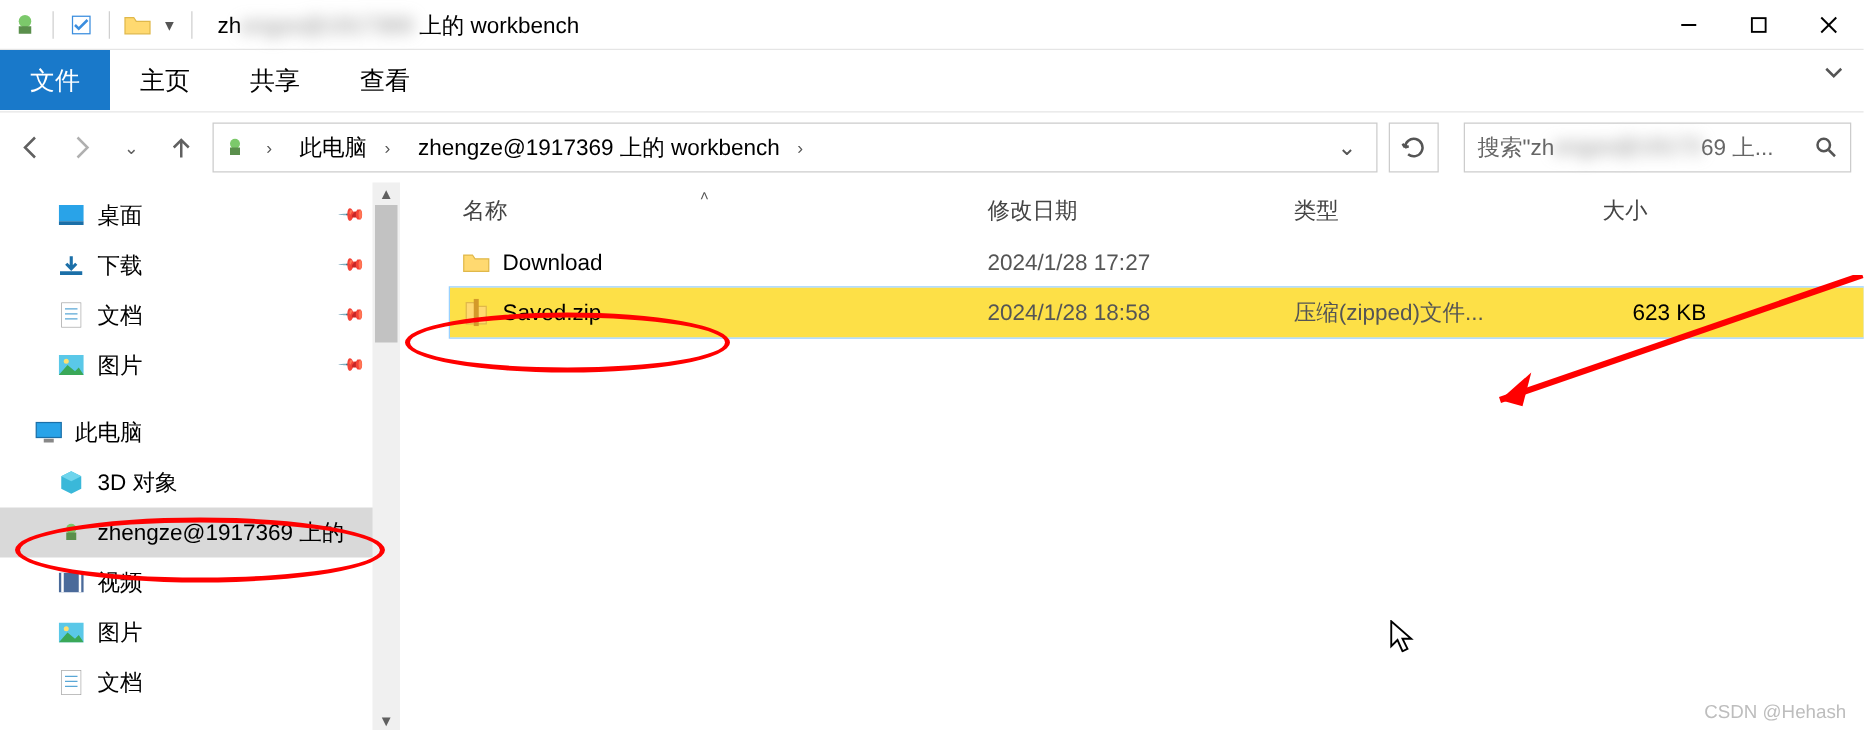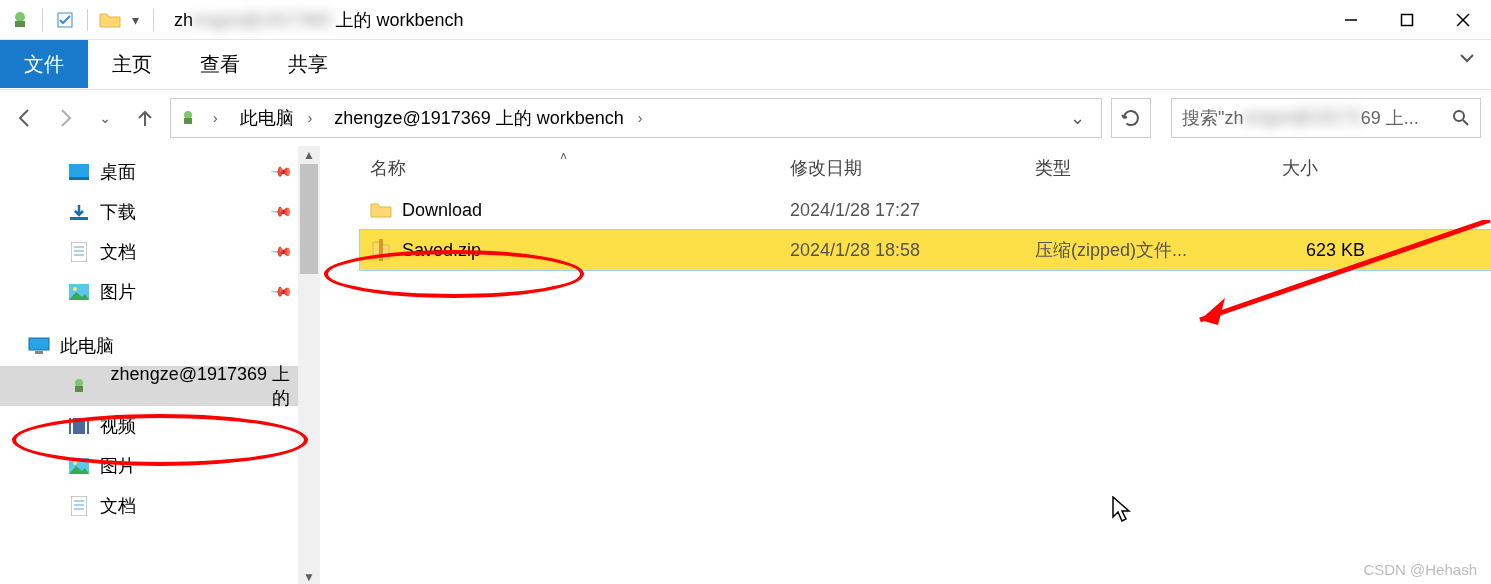--- a/index.html
+++ b/index.html
@@ -36,21 +36,21 @@
 
 .main { display:flex; height:440px; }
 
 
 .sidebar { width:320px; position:relative; padding-top:6px; }
 .sidebar-scroll { position:absolute; right:0; top:0; bottom:0; width:22px; background:#f0f0f0; }
 .sidebar-scroll .thumb { position:absolute; left:2px; right:2px; top:18px; height:110px; background:#c2c2c2; }
 .sidebar-scroll .arrow { position:absolute; left:0; right:0; height:18px; display:flex; align-items:center; justify-content:center; color:#606060; font-size:12px; }
 .sidebar-scroll .arrow.up{top:0;} .sidebar-scroll .arrow.down{bottom:0;}
 .sb-item { height:40px; display:flex; align-items:center; gap:10px; padding-left:28px; padding-right:30px; }
-.sb-item.indent { padding-left:68px; }
+.sb-item.indent { padding-left:46px; }
 .sb-item.selected { background:#d9d9d9;text-align:right; }
 .sb-item .pin { margin-left:auto; color:#666; transform:rotate(45deg); font-size:14px; }
 .sb-icon { width:22px; height:22px; display:flex; align-items:center; justify-content:center; font-size:18px; }
 .sb-spacer { height:14px; }
 
 
 .files { flex:1; padding-left:40px; }
 .cols { display:flex; height:44px; align-items:center; color:#444; border-bottom:1px solid transparent; }
 .col-name { width:430px; padding-left:10px; position:relative;}
 .col-date { width:245px; }
@@ -118,22 +118,22 @@
           <line x1="1" y1="1" x2="13" y2="13" stroke="#000" stroke-width="1.5"></line>
           <line x1="13" y1="1" x2="1" y2="13" stroke="#000" stroke-width="1.5"></line>
         </svg>
       </div>
   </div>
 </div>
 
 <div class="ribbon">
   <div class="tab active">文件</div>
   <div class="tab">主页</div>
+  <div class="tab">共享</div>
   <div class="tab">查看</div>
-  <div class="tab">共享</div>
   <div class="ribbon-expand">
     <svg width="16" height="16">
         <path d="M2 5l6 6 6-6" stroke="#555" fill="none" stroke-width="2"></path>
       </svg>
   </div>
 </div>
 
 <div class="navbar">
   <div class="nav-btn">
       <svg width="22" height="22">
@@ -239,20 +239,29 @@
     <div class="sb-spacer"></div>
     <div class="sb-item">
       <span class="sb-icon">
           <svg width="22" height="18">
             <rect x="1" y="1" width="20" height="12" fill="#29A3E8" stroke="#1B6FA8"></rect>
             <rect x="7" y="14" width="8" height="3" fill="#888"></rect>
           </svg>
         </span>
       <span>此电脑</span>
     </div>
+    <div class="sb-item indent">
+      <span class="sb-icon">
+          <svg width="20" height="20">
+            <path d="M10 1l8 4v10l-8 4-8-4V5z" fill="#3AB8D9"></path>
+            <path d="M10 1l8 4-8 4-8-4z" fill="#6ED4EC"></path>
+          </svg>
+        </span>
+      <span>3D 对象</span>
+    </div>
     <div class="sb-item indent selected">
       <span class="sb-icon">
           <svg width="20" height="20">
             <circle cx="10" cy="7" r="4" fill="#7CC96B"></circle>
             <rect x="6" y="10" width="8" height="6" fill="#5A8F4C"></rect>
           </svg>
         </span>
       <span>zhengze@1917369 上的</span>
     </div>
     <div class="sb-item indent">

